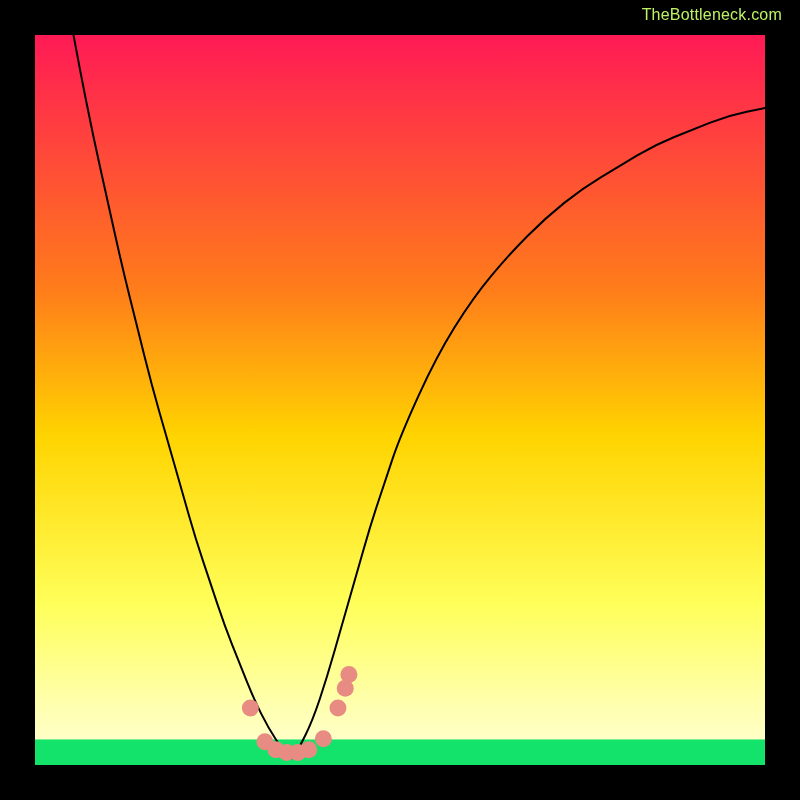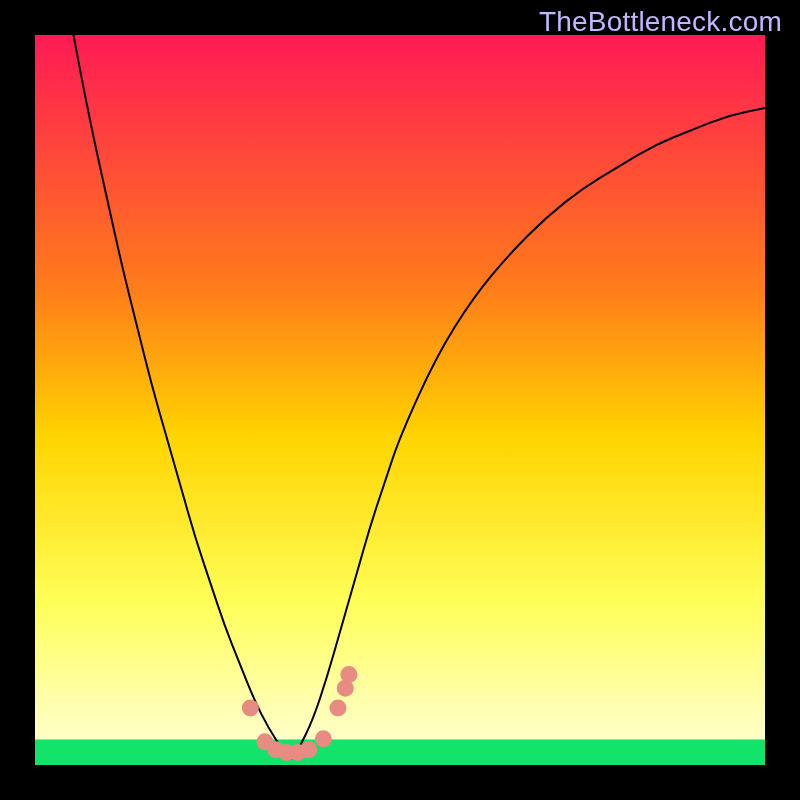--- a/index.html
+++ b/index.html
@@ -21,22 +21,22 @@
     left: 35px;
     top: 35px;
     width: 730px;
     height: 730px;
     overflow: hidden;
   }
   .watermark {
     position: absolute;
     top: 6px;
     right: 18px;
-    color: #c4b5fd;
-    font-size: 28px;
+    color: #bef264;
+    font-size: 16px;
     font-weight: 400;
     letter-spacing: 0.2px;
   }
 </style>
 </head>
 <body>
 
 <div class="frame">
 
   <div class="watermark">TheBottleneck.com</div>

